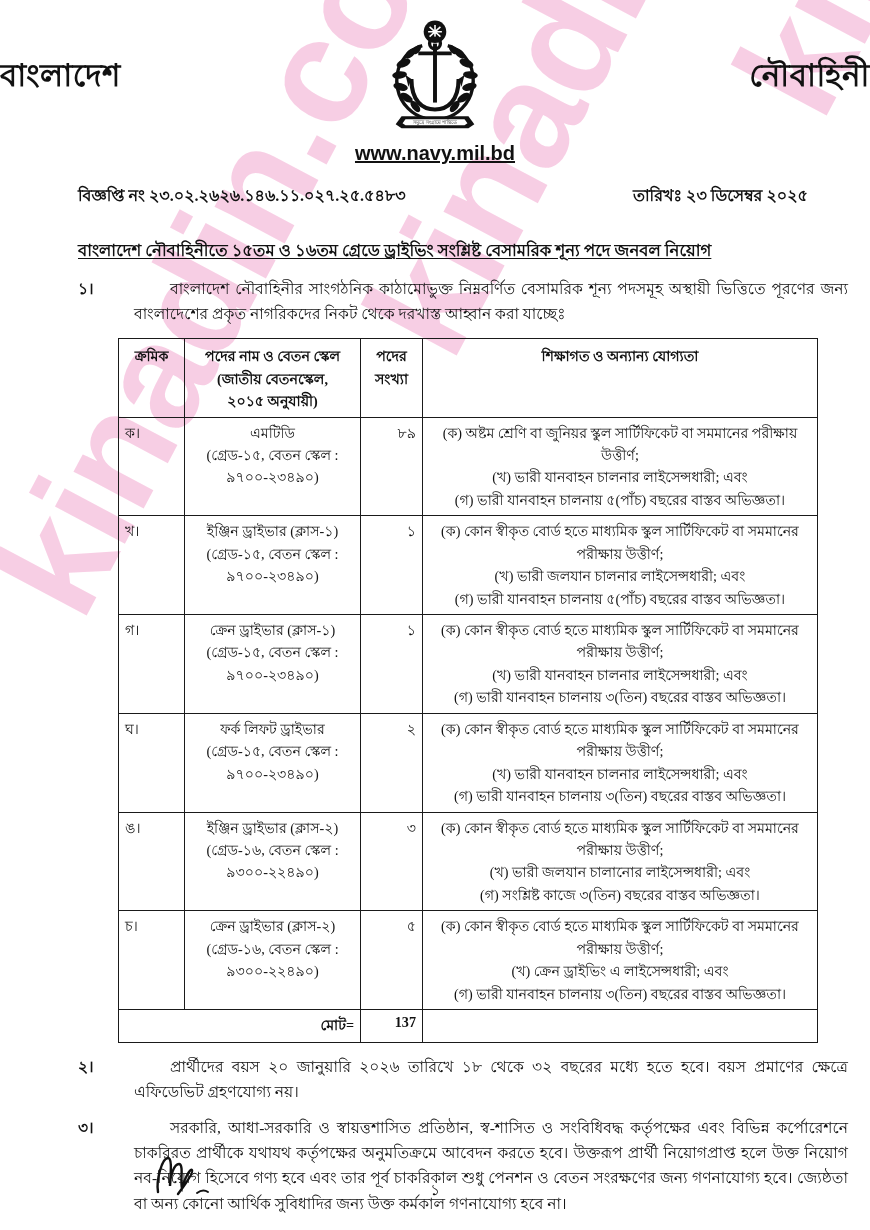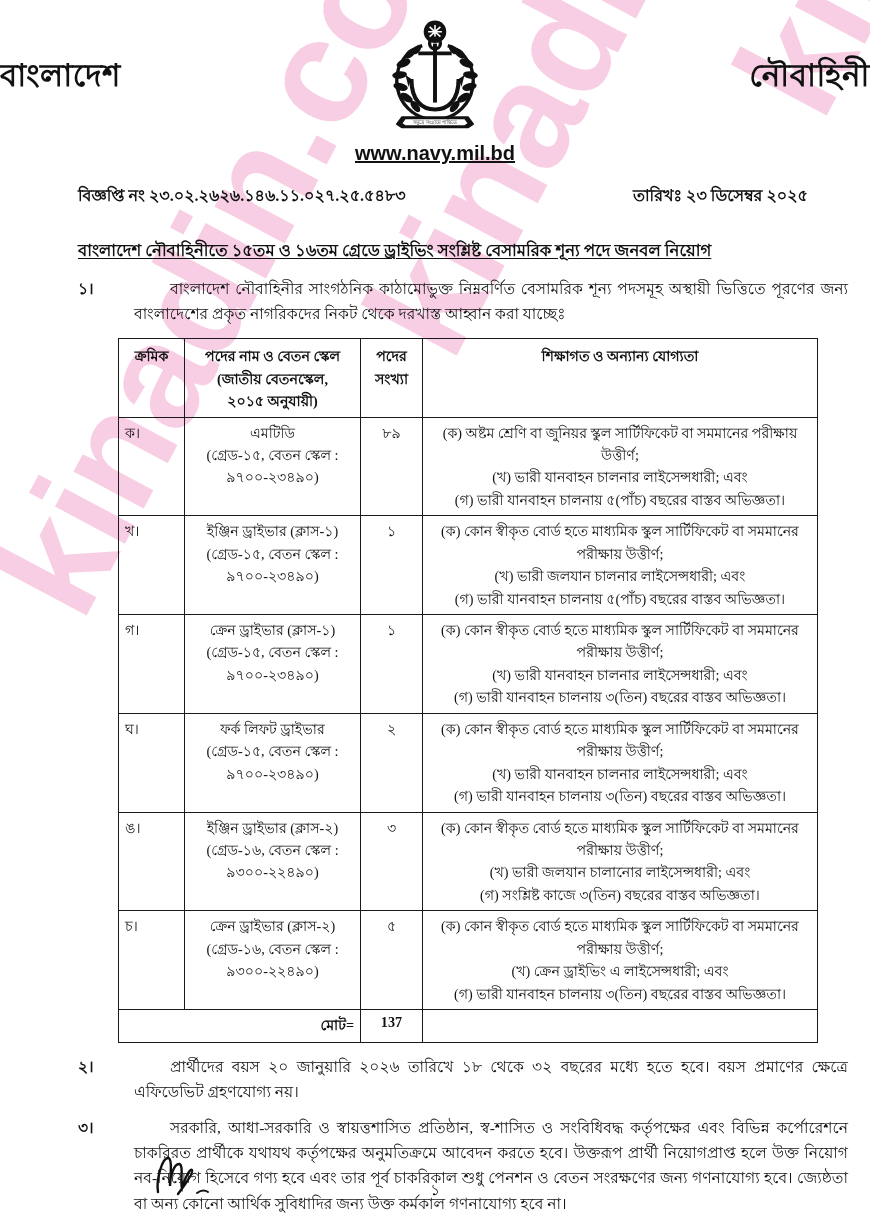--- a/index.html
+++ b/index.html
@@ -160,21 +160,21 @@
     font-weight: bold;
     vertical-align: top;
     padding-top: 6px;
   }
   .col-sl    { width: 66px; }
   .col-post  { width: 176px; }
   .col-count { width: 62px; }
   .col-qual  { width: auto; }
 
   td.sl      { text-align: left; padding-left: 8px; }
-  td.count   { text-align: center; }
+  td.count   { text-align: right; }
   td.post    { text-align: center; }
   td.qual    { text-align: center; }
   .post-line { display: block; line-height: 1.58; }
   .qual-line { display: block; line-height: 1.58; }
   .total-row td {
     font-weight: bold;
   }
   .total-label { text-align: right; padding-right: 10px; }
 
   

